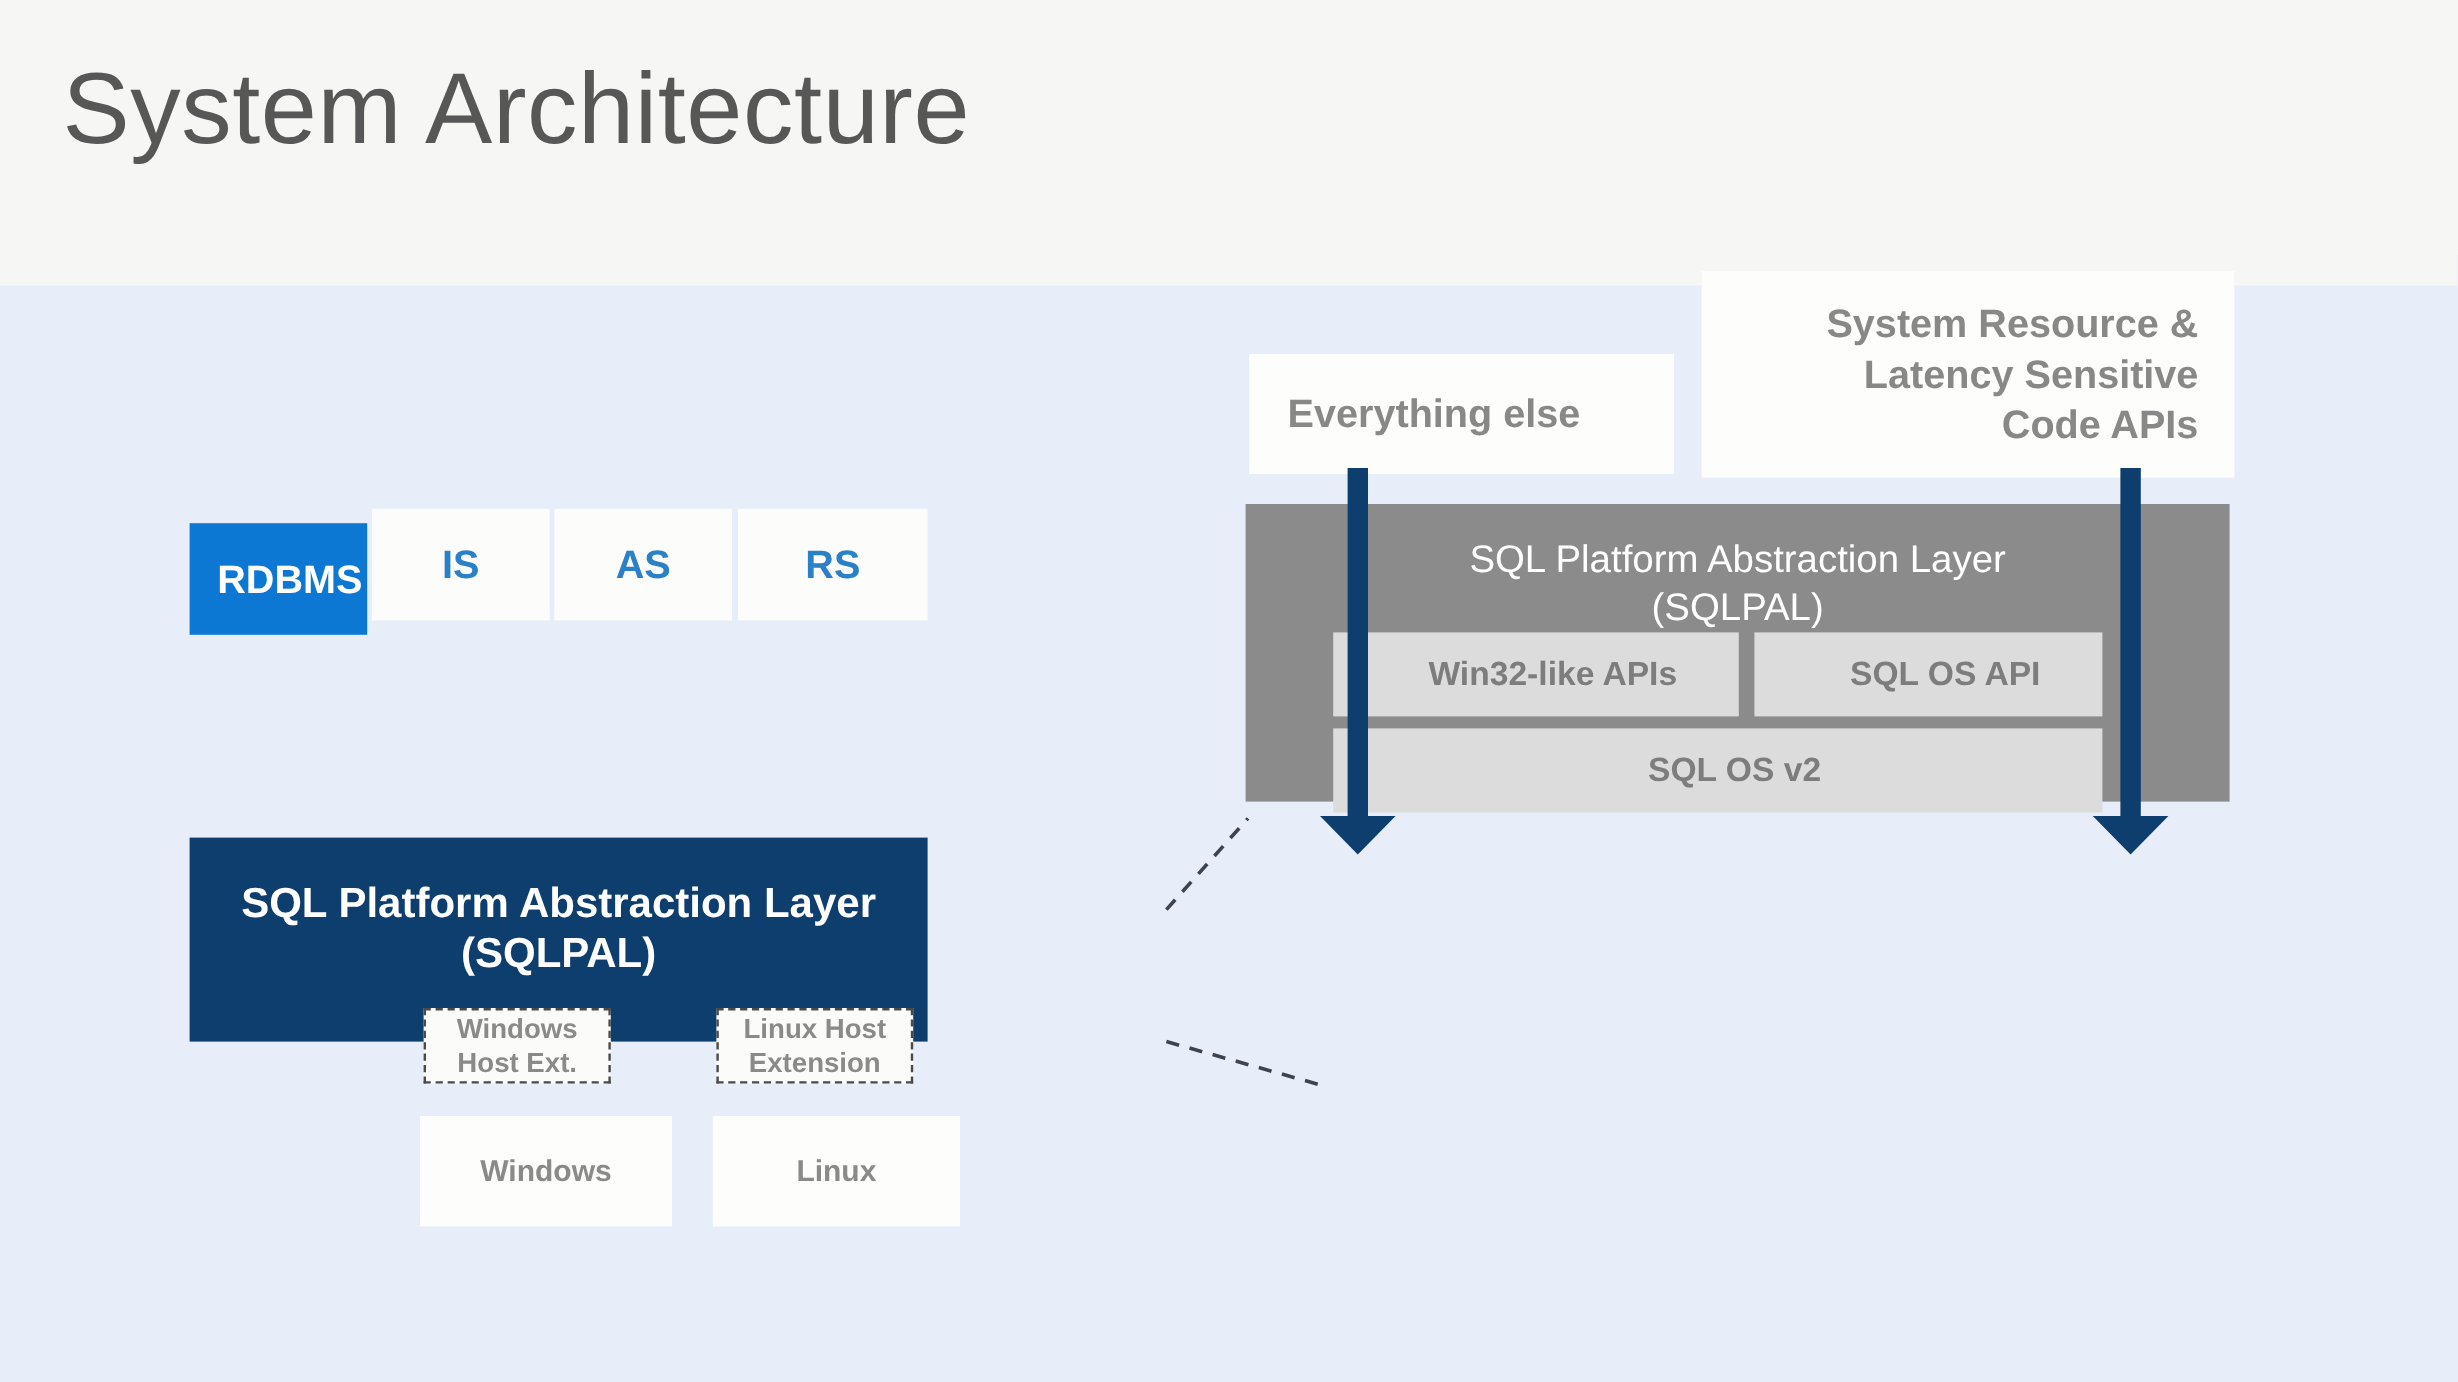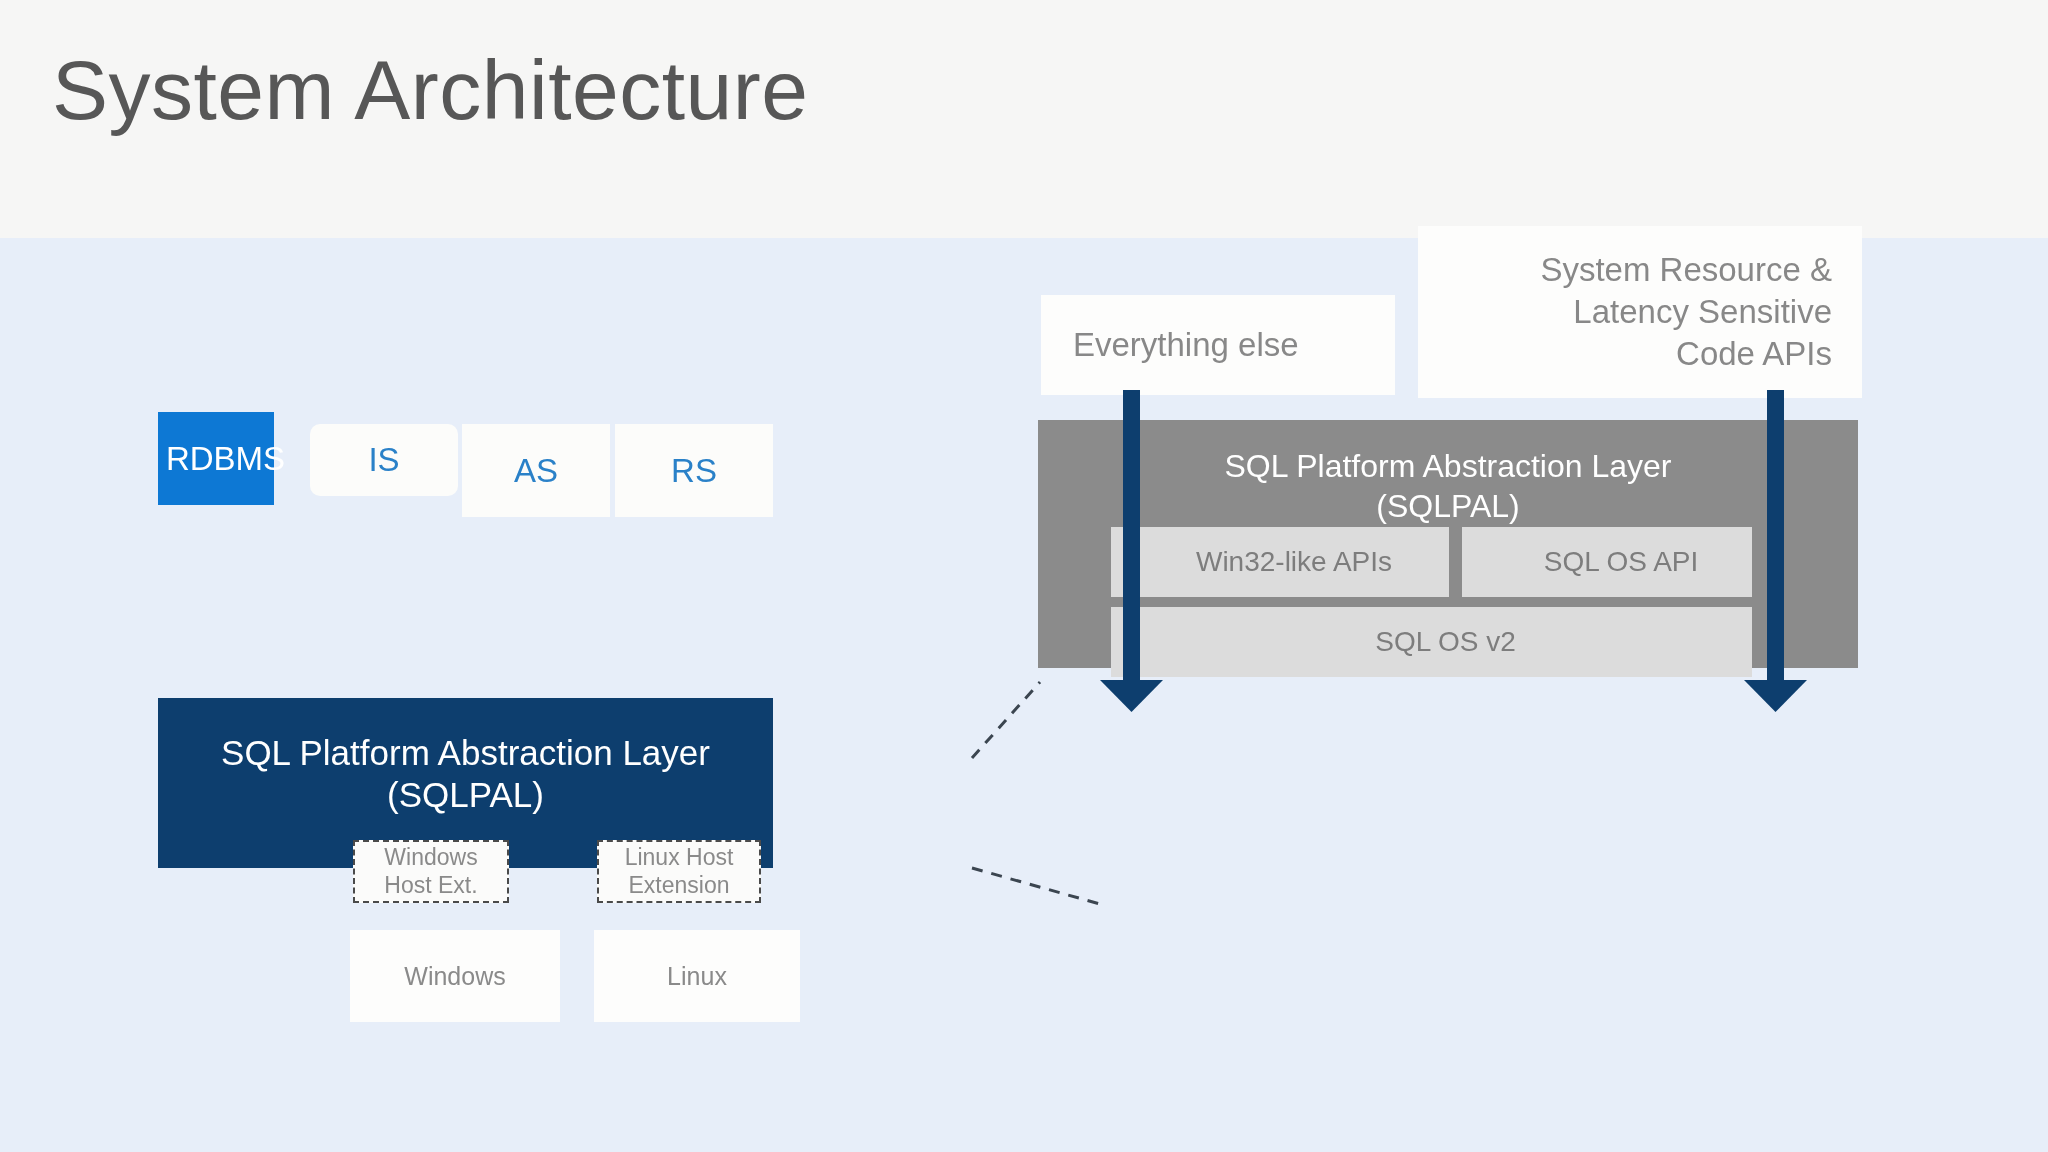--- a/index.html
+++ b/index.html
@@ -45,21 +45,21 @@
   .abs { position: absolute; }
 
   
   .box {
     position: absolute;
     display: flex;
     align-items: center;
     justify-content: center;
     text-align: center;
     box-sizing: border-box;
-    font-weight: 400;
+    font-weight: 700;
     line-height: 1.2;
   }
 
   
   .svc-tile {
     font-size: 33px;
   }
   .svc-tile.active {
     background: #0d78d4;
     color: #ffffff;
@@ -158,24 +158,24 @@
   <div id="page-title">System Architecture</div>
 </div>
 
 <div id="diagram-canvas">
 
   <svg id="connector-layer" viewBox="0 0 2048 914" width="2048" height="914">
     <line x1="972" y1="520" x2="1040" y2="444" stroke="#3b4550" stroke-width="3" stroke-dasharray="11 9"></line>
     <line x1="972" y1="630" x2="1100" y2="666" stroke="#3b4550" stroke-width="3" stroke-dasharray="11 9"></line>
   </svg>
 
-  <div class="box svc-tile active" style="left:158px; top:174px; width:116px; height:93px;padding-left:19px;">
+  <div class="box svc-tile active" style="left:158px; top:198px; width:148px; height:93px;padding-left:19px;">
     <span>RDBMS</span>
   </div>
-  <div class="box svc-tile idle" style="left:310px; top:186px; width:148px; height:72px;border-radius:10px;">
+  <div class="box svc-tile idle" style="left:310px; top:186px; width:148px; height:93px;">
     <span>IS</span>
   </div>
   <div class="box svc-tile idle" style="left:462px; top:186px; width:148px; height:93px;">
     <span>AS</span>
   </div>
   <div class="box svc-tile idle" style="left:615px; top:186px; width:158px; height:93px;justify-content:center;">
     <span>RS</span>
   </div>
 
   <div class="box" id="left-sqlpal" style="left:158px; top:460px; width:615px; height:170px;">

